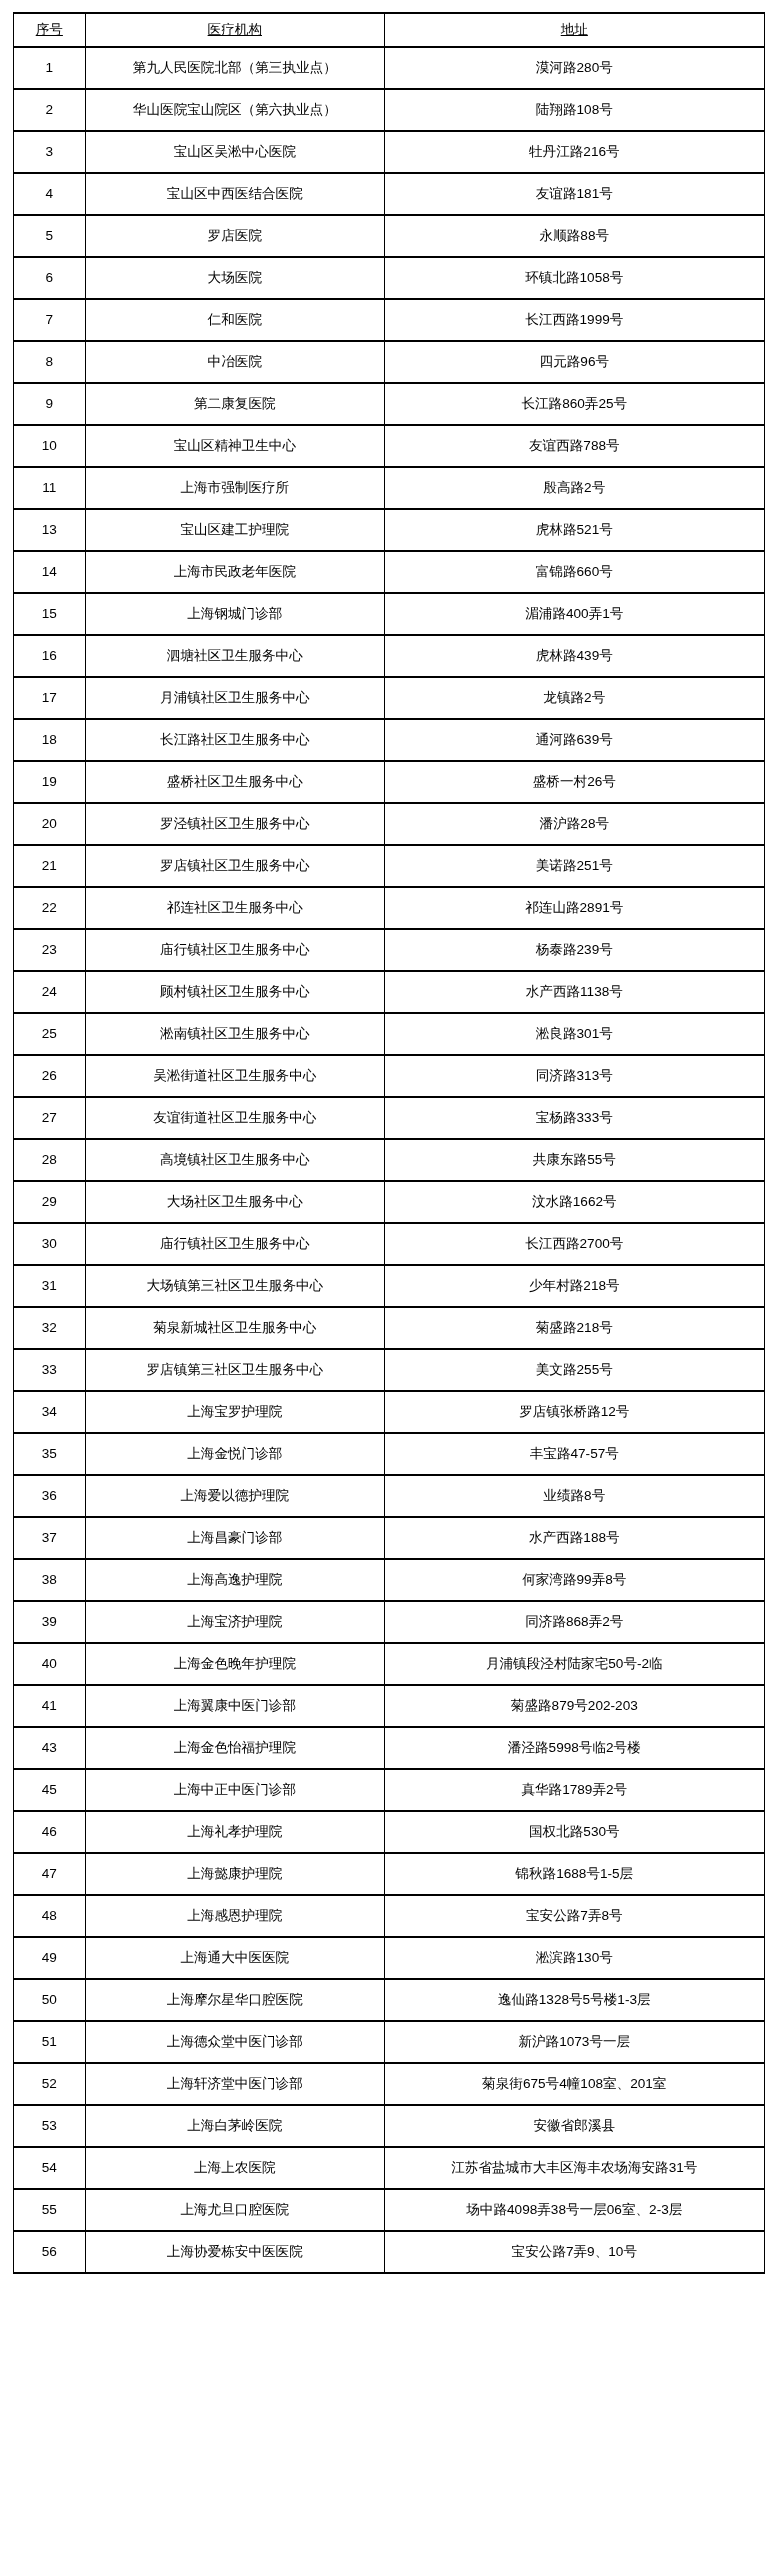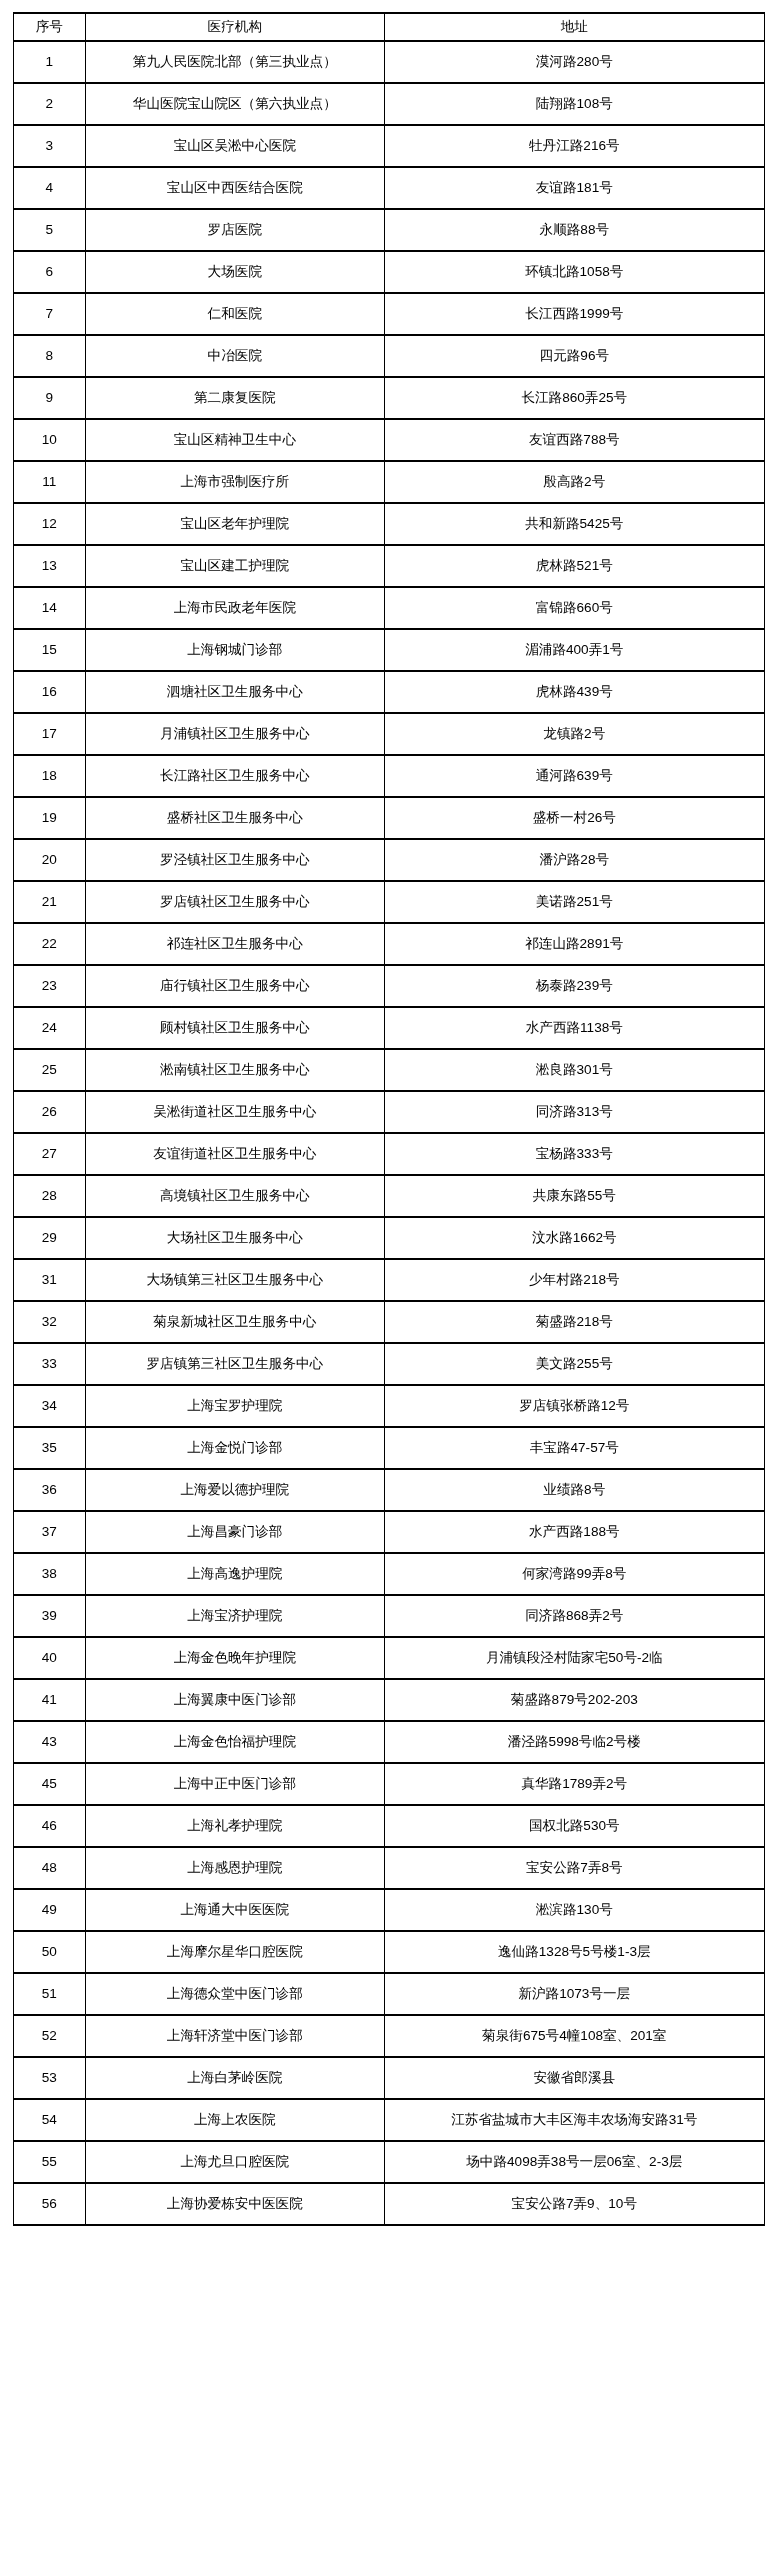--- a/index.html
+++ b/index.html
@@ -36,22 +36,23 @@
     text-align: center;
     vertical-align: middle;
     padding: 0 3.2px;
     color: #000000;
     font-size: 13.6px;
     font-weight: 400;
     line-height: 1.25;
     overflow: hidden;
   }
   .org-table thead th {
-    height: 28px;
+    height: 34px;
     font-weight: 400;
+    text-decoration: underline;
   }
   .org-table tbody td {
     height: 42px;
   }
 </style>
 </head>
 <body>
 
 <div class="table-wrap">
   <table class="org-table">
@@ -117,25 +118,20 @@
           <td>10</td>
           <td>宝山区精神卫生中心</td>
           <td>友谊西路788号</td>
         </tr>
         <tr>
           <td>11</td>
           <td>上海市强制医疗所</td>
           <td>殷高路2号</td>
         </tr>
         <tr>
-          <td>12</td>
-          <td>宝山区老年护理院</td>
-          <td>共和新路5425号</td>
-        </tr>
-        <tr>
           <td>13</td>
           <td>宝山区建工护理院</td>
           <td>虎林路521号</td>
         </tr>
         <tr>
           <td>14</td>
           <td>上海市民政老年医院</td>
           <td>富锦路660号</td>
         </tr>
         <tr>
@@ -207,20 +203,25 @@
           <td>28</td>
           <td>高境镇社区卫生服务中心</td>
           <td>共康东路55号</td>
         </tr>
         <tr>
           <td>29</td>
           <td>大场社区卫生服务中心</td>
           <td>汶水路1662号</td>
         </tr>
         <tr>
+          <td>30</td>
+          <td>庙行镇社区卫生服务中心</td>
+          <td>长江西路2700号</td>
+        </tr>
+        <tr>
           <td>31</td>
           <td>大场镇第三社区卫生服务中心</td>
           <td>少年村路218号</td>
         </tr>
         <tr>
           <td>32</td>
           <td>菊泉新城社区卫生服务中心</td>
           <td>菊盛路218号</td>
         </tr>
         <tr>
@@ -275,20 +276,25 @@
         </tr>
         <tr>
           <td>45</td>
           <td>上海中正中医门诊部</td>
           <td>真华路1789弄2号</td>
         </tr>
         <tr>
           <td>46</td>
           <td>上海礼孝护理院</td>
           <td>国权北路530号</td>
+        </tr>
+        <tr>
+          <td>47</td>
+          <td>上海懿康护理院</td>
+          <td>锦秋路1688号1-5层</td>
         </tr>
         <tr>
           <td>48</td>
           <td>上海感恩护理院</td>
           <td>宝安公路7弄8号</td>
         </tr>
         <tr>
           <td>49</td>
           <td>上海通大中医医院</td>
           <td>淞滨路130号</td>

